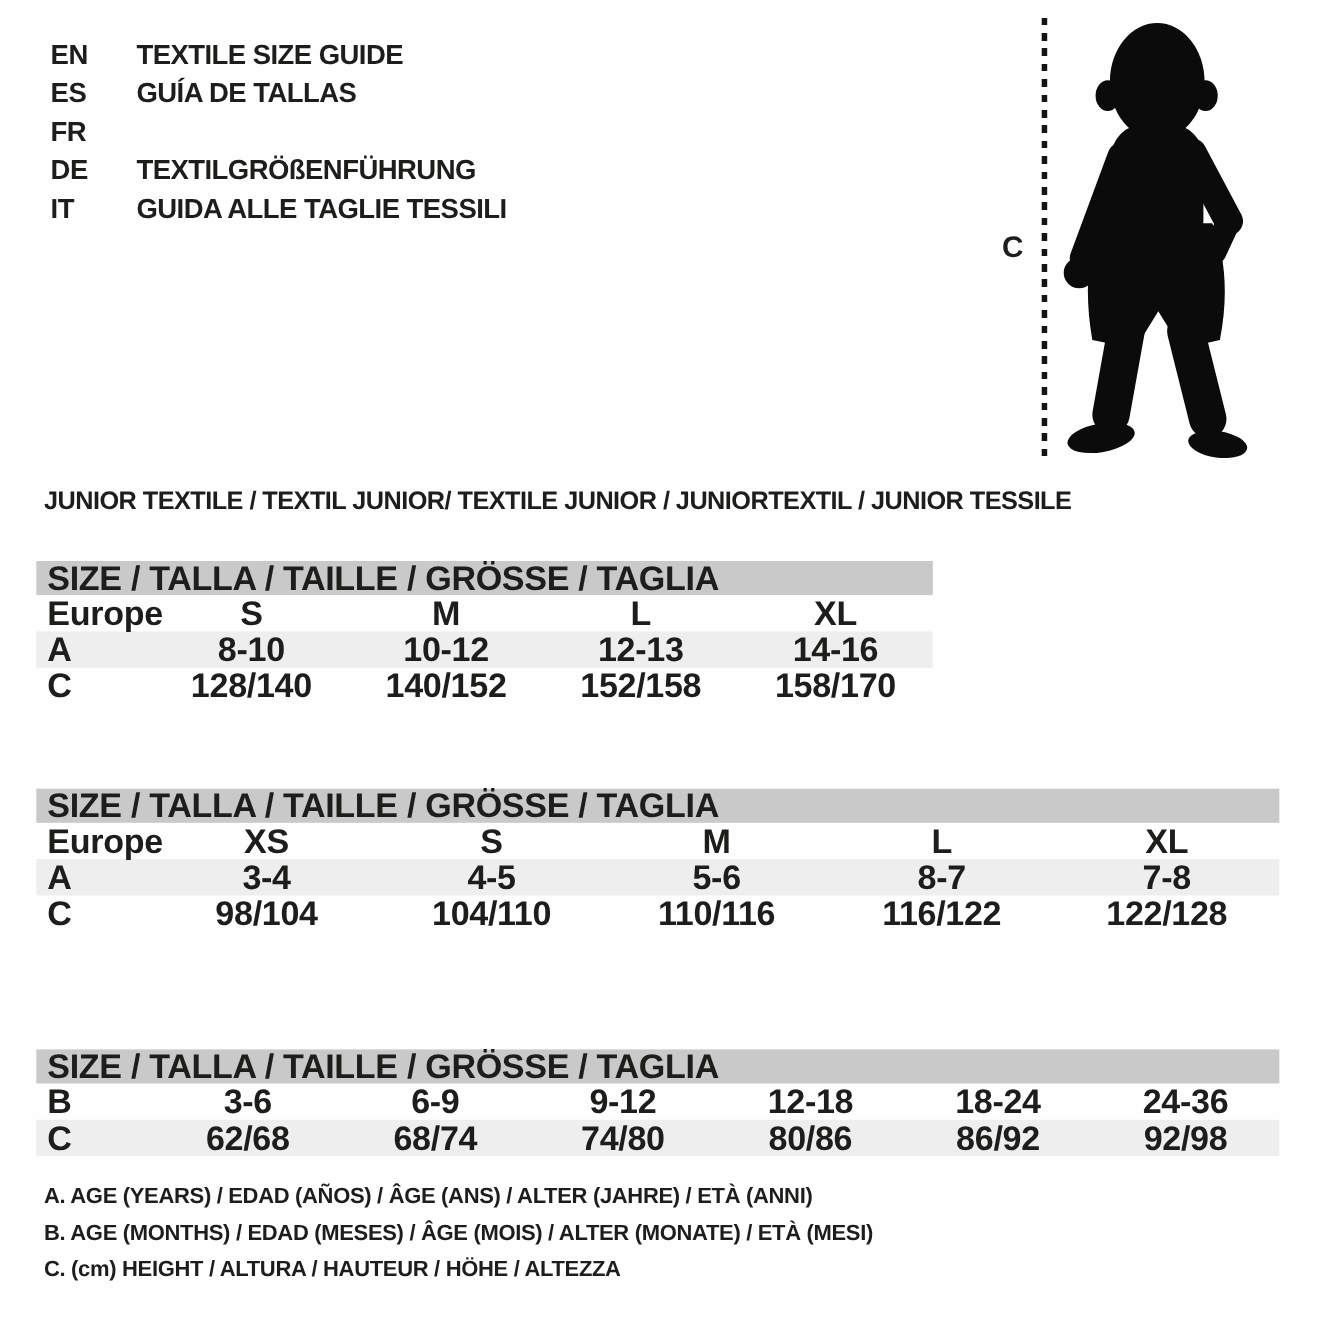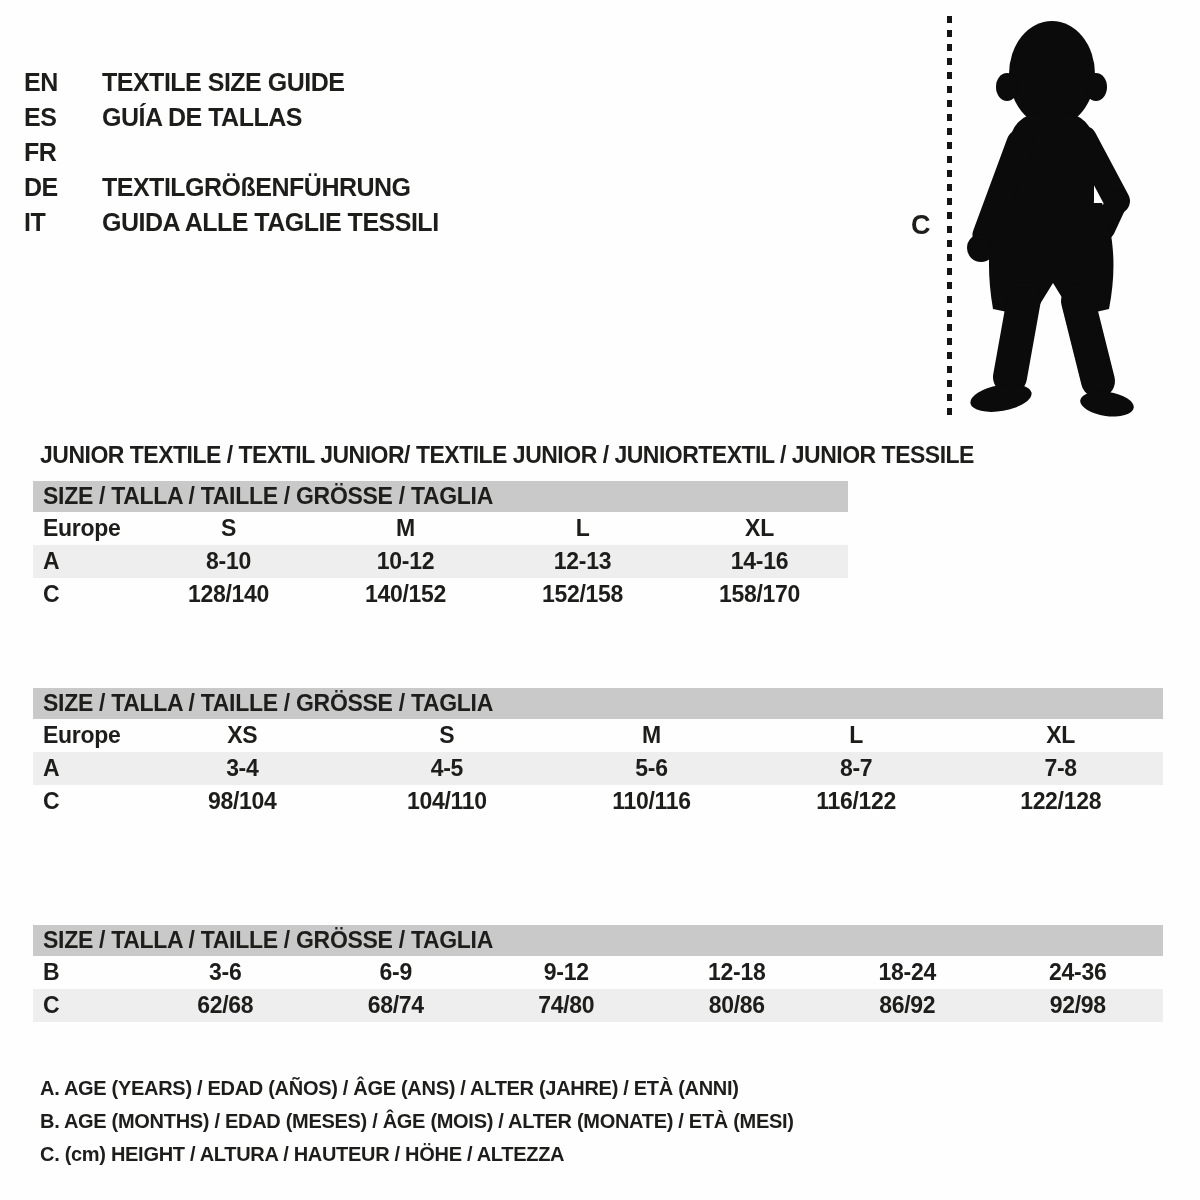--- a/index.html
+++ b/index.html
@@ -1,36 +1,36 @@
 <!DOCTYPE html>
 <html><head>
 <meta charset="utf-8">
 <style>
   html,body{margin:0;padding:0;background:#ffffff;}
   #canvas{
     position:relative;width:1200px;height:1200px;background:#fefefe;overflow:hidden;
     font-family:"Liberation Sans", sans-serif;font-weight:700;color:#1d1d1b;
   }
   
-  .lang-block{position:absolute;left:24px;top:33px;margin-top:32px;}
+  .lang-block{position:absolute;left:46px;top:33px;}
   .lang-row{display:flex;height:35px;line-height:35px;font-size:25px;letter-spacing:-0.5px;}
   .lang-code{width:78px;}
   
   .measure-line{
     position:absolute;left:947px;top:16px;width:5px;height:400px;
     background:repeating-linear-gradient(to bottom,#141414 0 7px,transparent 7px 14px);
   }
   .measure-label{position:absolute;left:911px;top:210px;font-size:27px;}
   .figure-svg{position:absolute;left:960px;top:16px;}
   
   .sec-title{position:absolute;left:40px;font-size:23px;letter-spacing:-0.5px;white-space:nowrap;}
   .sub-small{font-size:14px;vertical-align:-3px;letter-spacing:0;}
   .two-line{line-height:33px;}
   
-  .size-table{position:absolute;left:33px;font-size:23px;letter-spacing:-0.3px;}
+  .size-table{position:absolute;left:33px;font-size:31px;letter-spacing:-0.3px;margin-top:29px;}
   .size-header{
     height:31px;line-height:31px;background:#c9c9c9;padding-left:10px;
     box-sizing:border-box;
   }
   .t-row{display:flex;height:33px;align-items:center;}
   .t-row.alt{background:#eeeeee;}
   .t-label{width:107px;padding-left:10px;box-sizing:border-box;flex:none;}
   .t-cell{flex:1;text-align:center;}
   .w-junior{width:815px;top:481px;}
   .w-children{width:1130px;top:688px;}

